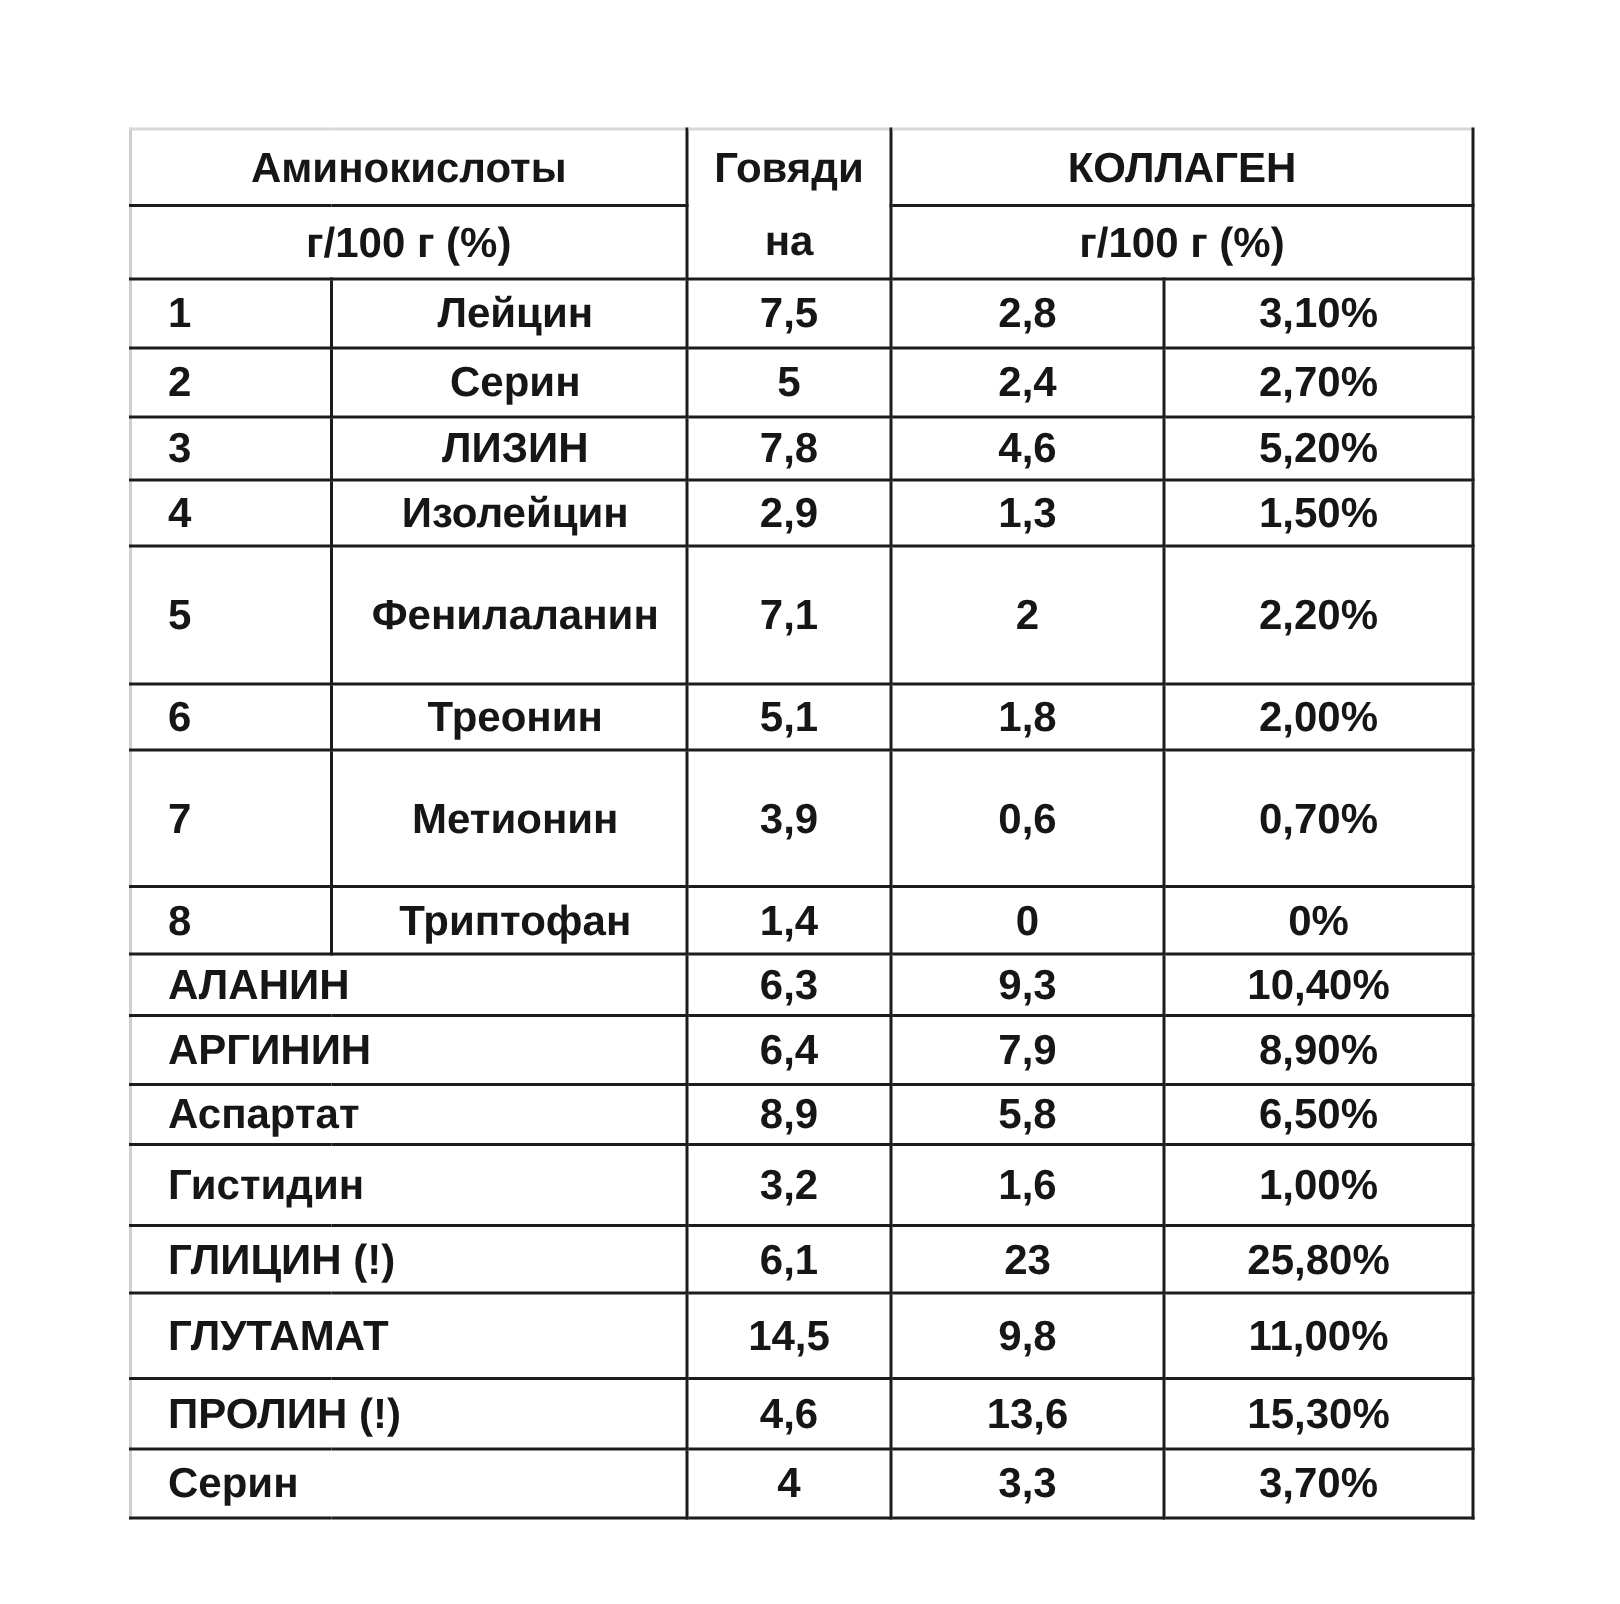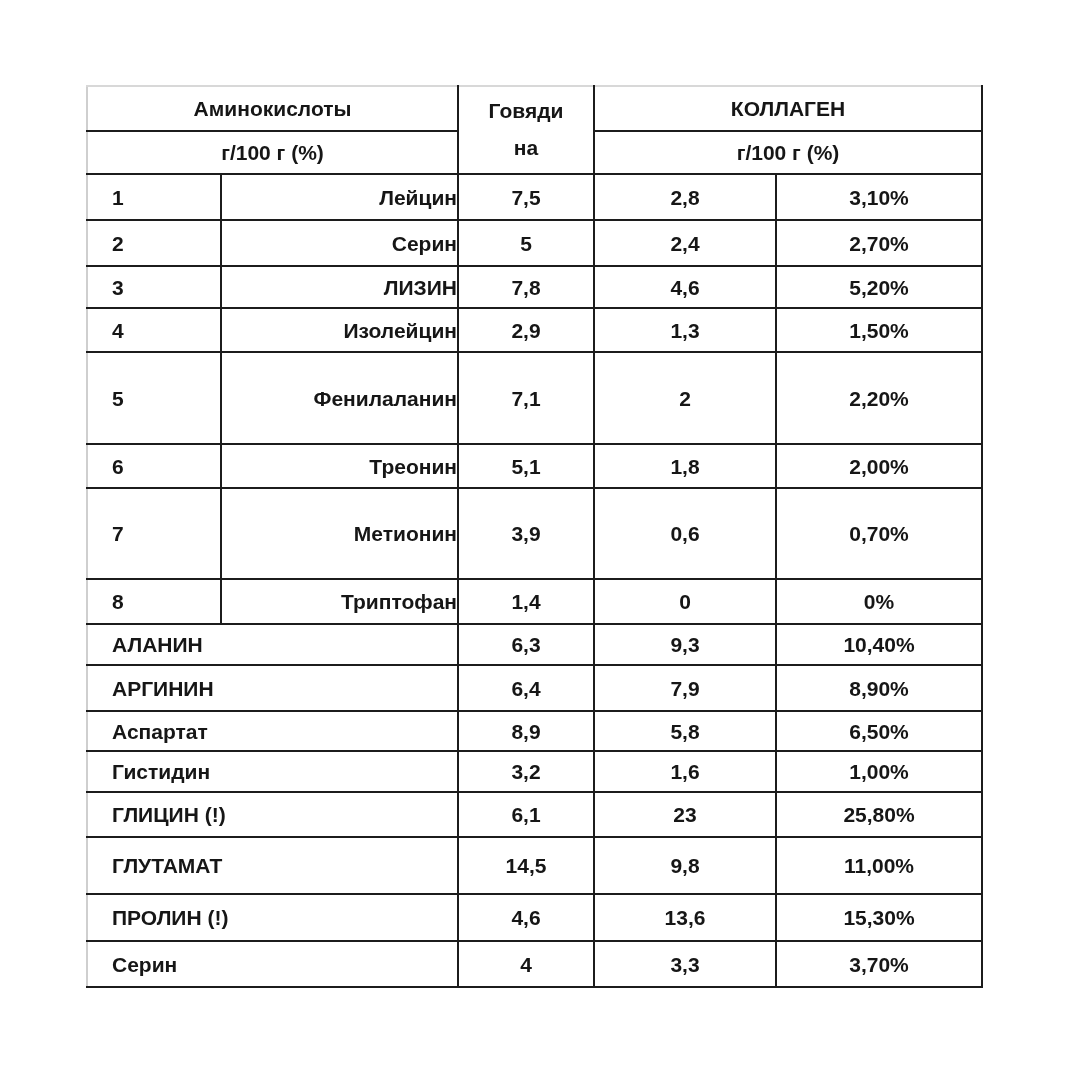--- a/index.html
+++ b/index.html
@@ -3,36 +3,36 @@
   <meta charset="utf-8">
   <style>
     html, body { margin: 0; padding: 0; background: #ffffff; }
     body { width: 1080px; height: 1069px; position: relative; overflow: hidden; }
     .tbl {
       position: absolute; left: 86px; top: 85px;
       border-collapse: collapse;
       table-layout: fixed;
       font-family: "Liberation Sans", "DejaVu Sans", sans-serif;
       font-weight: bold;
-      font-size: 21px;
+      font-size: 28px;
       color: #161616;
     }
     .tbl td {
       border: 2px solid #1c1c1c;
       padding: 0;
       vertical-align: middle;
       line-height: 1;
       white-space: nowrap;
       overflow: hidden;
     }
     .tbl tr.hdr1 td { border-top-color: #d8d8d8; }
     .tbl td.first { border-left-color: #cfcfcf; }
     .c { text-align: center; }
     .l1 { text-align: left; padding-left: 24px !important; }
-    .l2 { text-align: right; padding-left: 8px !important; }
+    .l2 { text-align: center; padding-left: 8px !important; }
   </style>
 </head>
 <body>
 
 <table class="tbl">
   <colgroup>
     <col style="width:134px">
     <col style="width:237px">
     <col style="width:136px">
     <col style="width:182px">
@@ -120,21 +120,21 @@
       <td class="c">6,4</td>
       <td class="c">7,9</td>
       <td class="c">8,90%</td>
     </tr>
     <tr style="height:40px">
       <td class="l1 first" colspan="2">Аспартат</td>
       <td class="c">8,9</td>
       <td class="c">5,8</td>
       <td class="c">6,50%</td>
     </tr>
-    <tr style="height:41px">
+    <tr style="height:54px">
       <td class="l1 first" colspan="2">Гистидин</td>
       <td class="c">3,2</td>
       <td class="c">1,6</td>
       <td class="c">1,00%</td>
     </tr>
     <tr style="height:45px">
       <td class="l1 first" colspan="2">ГЛИЦИН (!)</td>
       <td class="c">6,1</td>
       <td class="c">23</td>
       <td class="c">25,80%</td>

